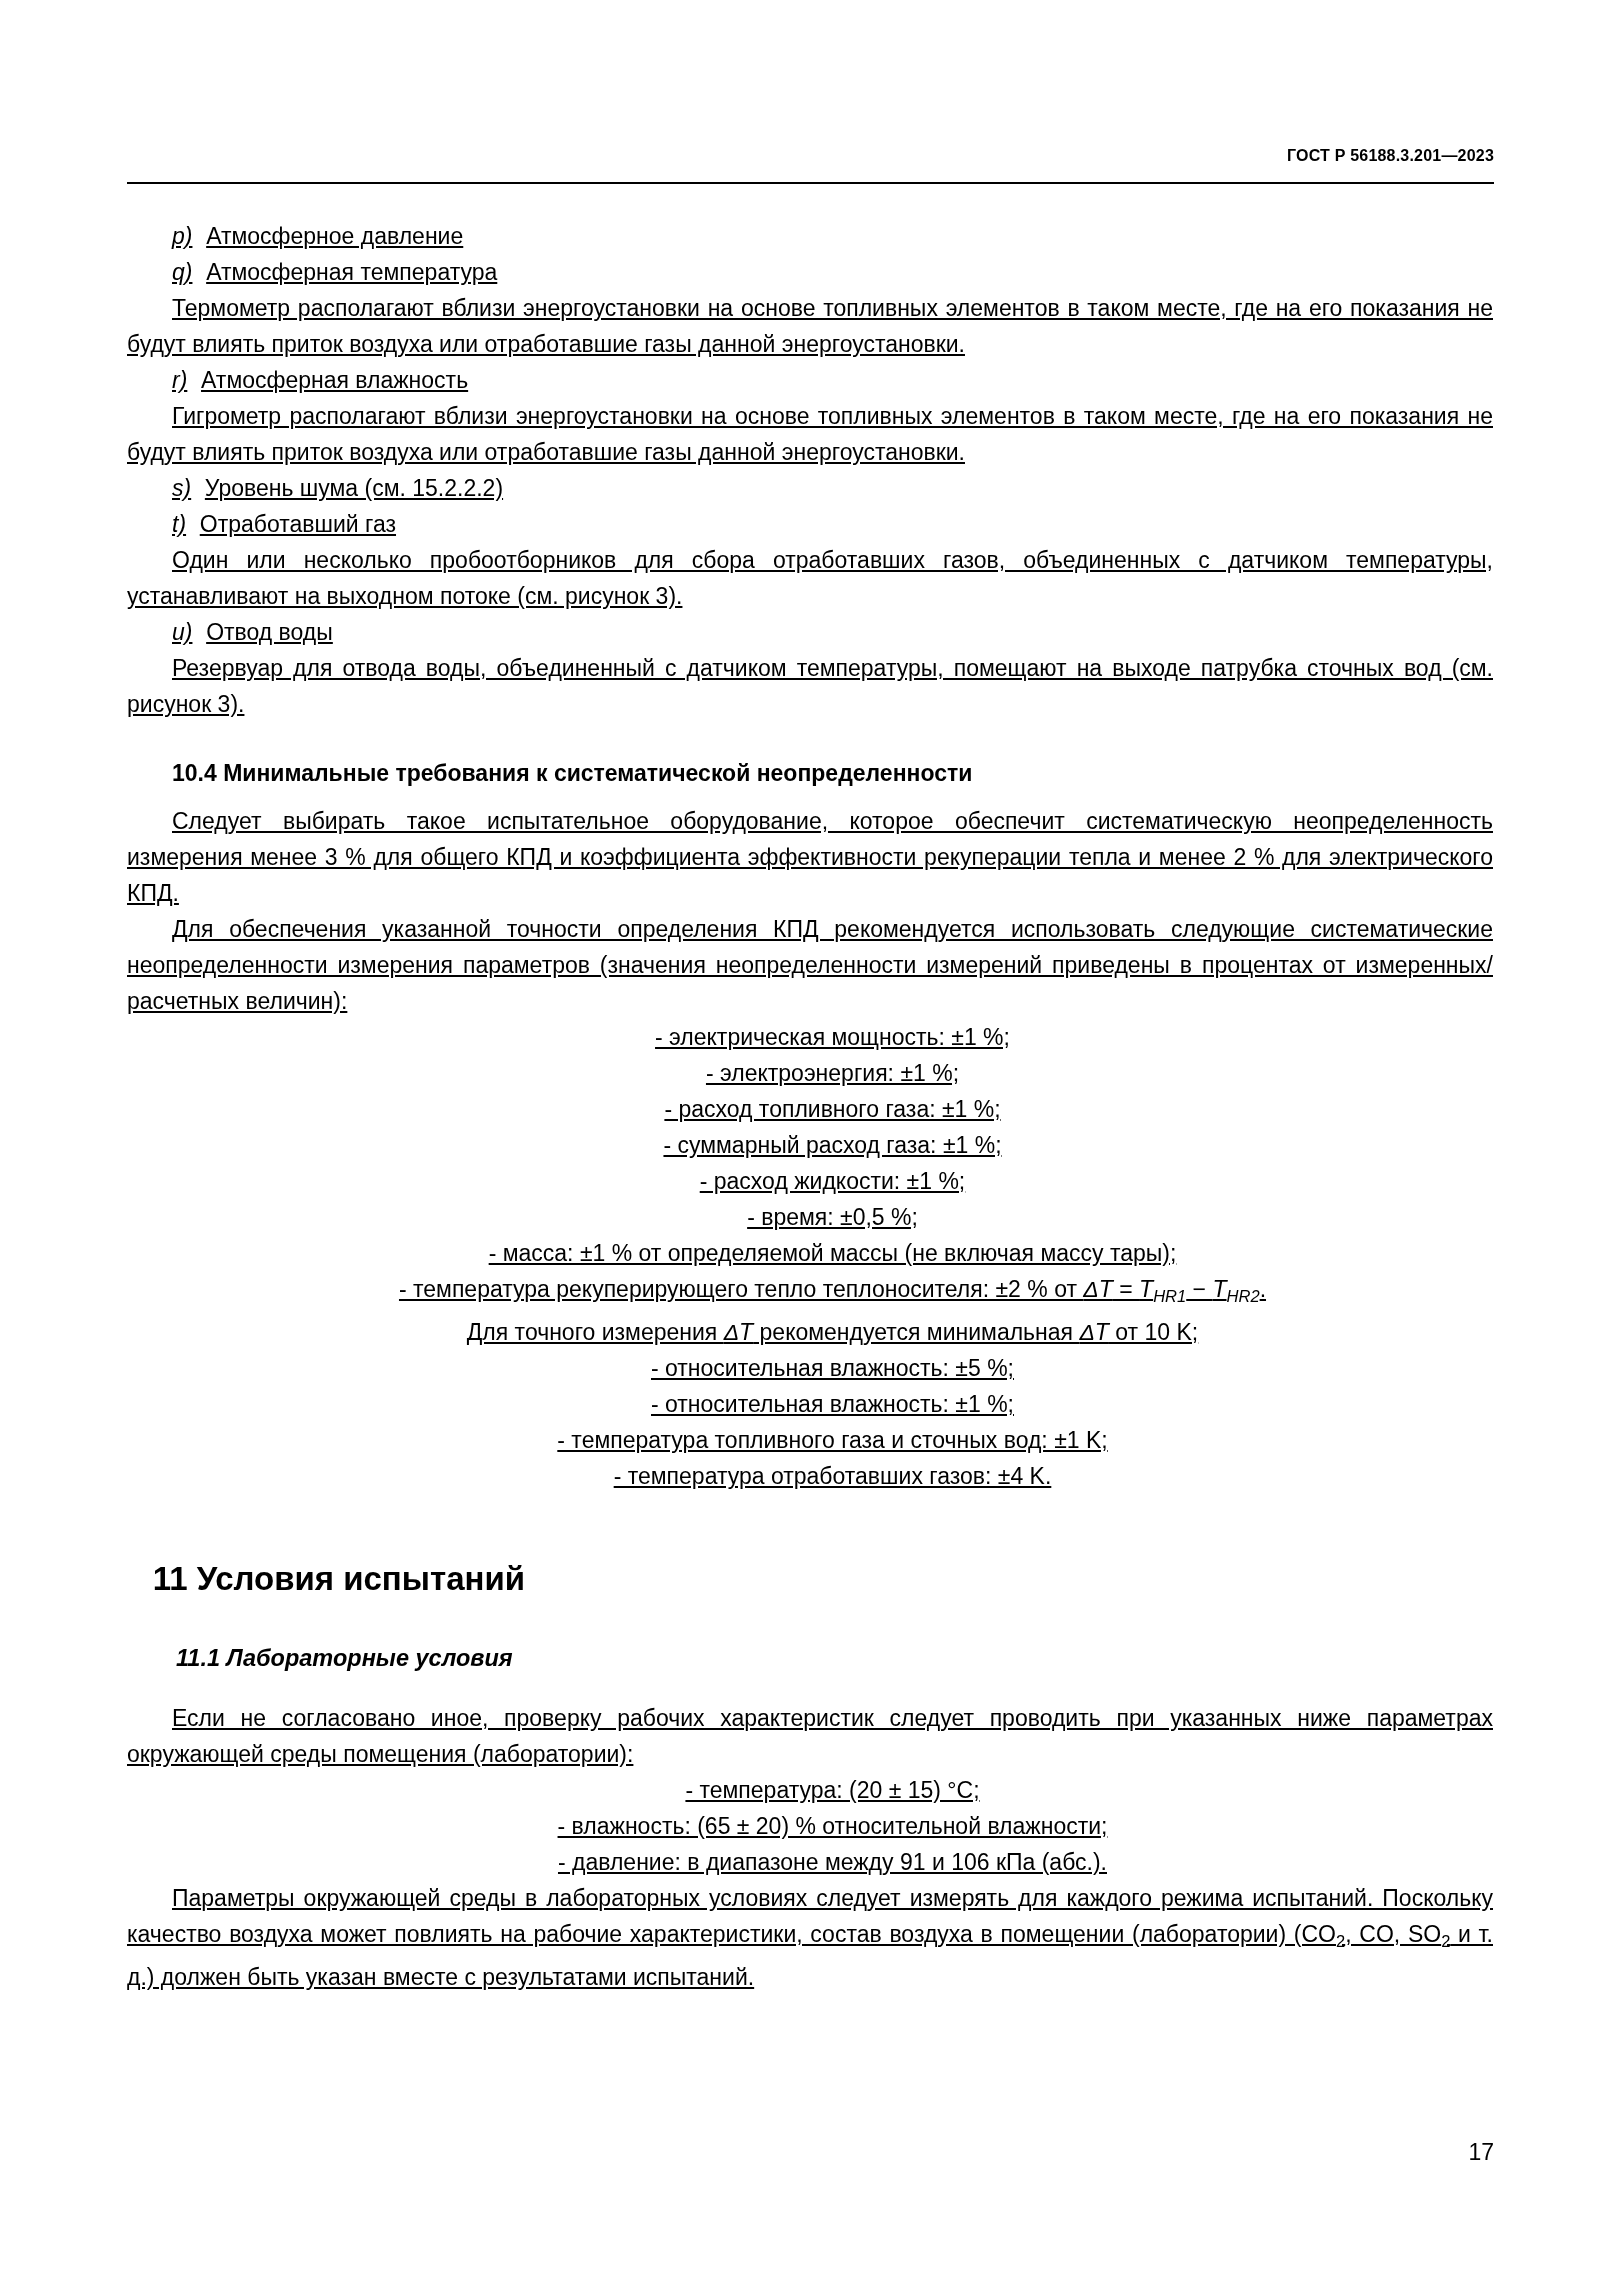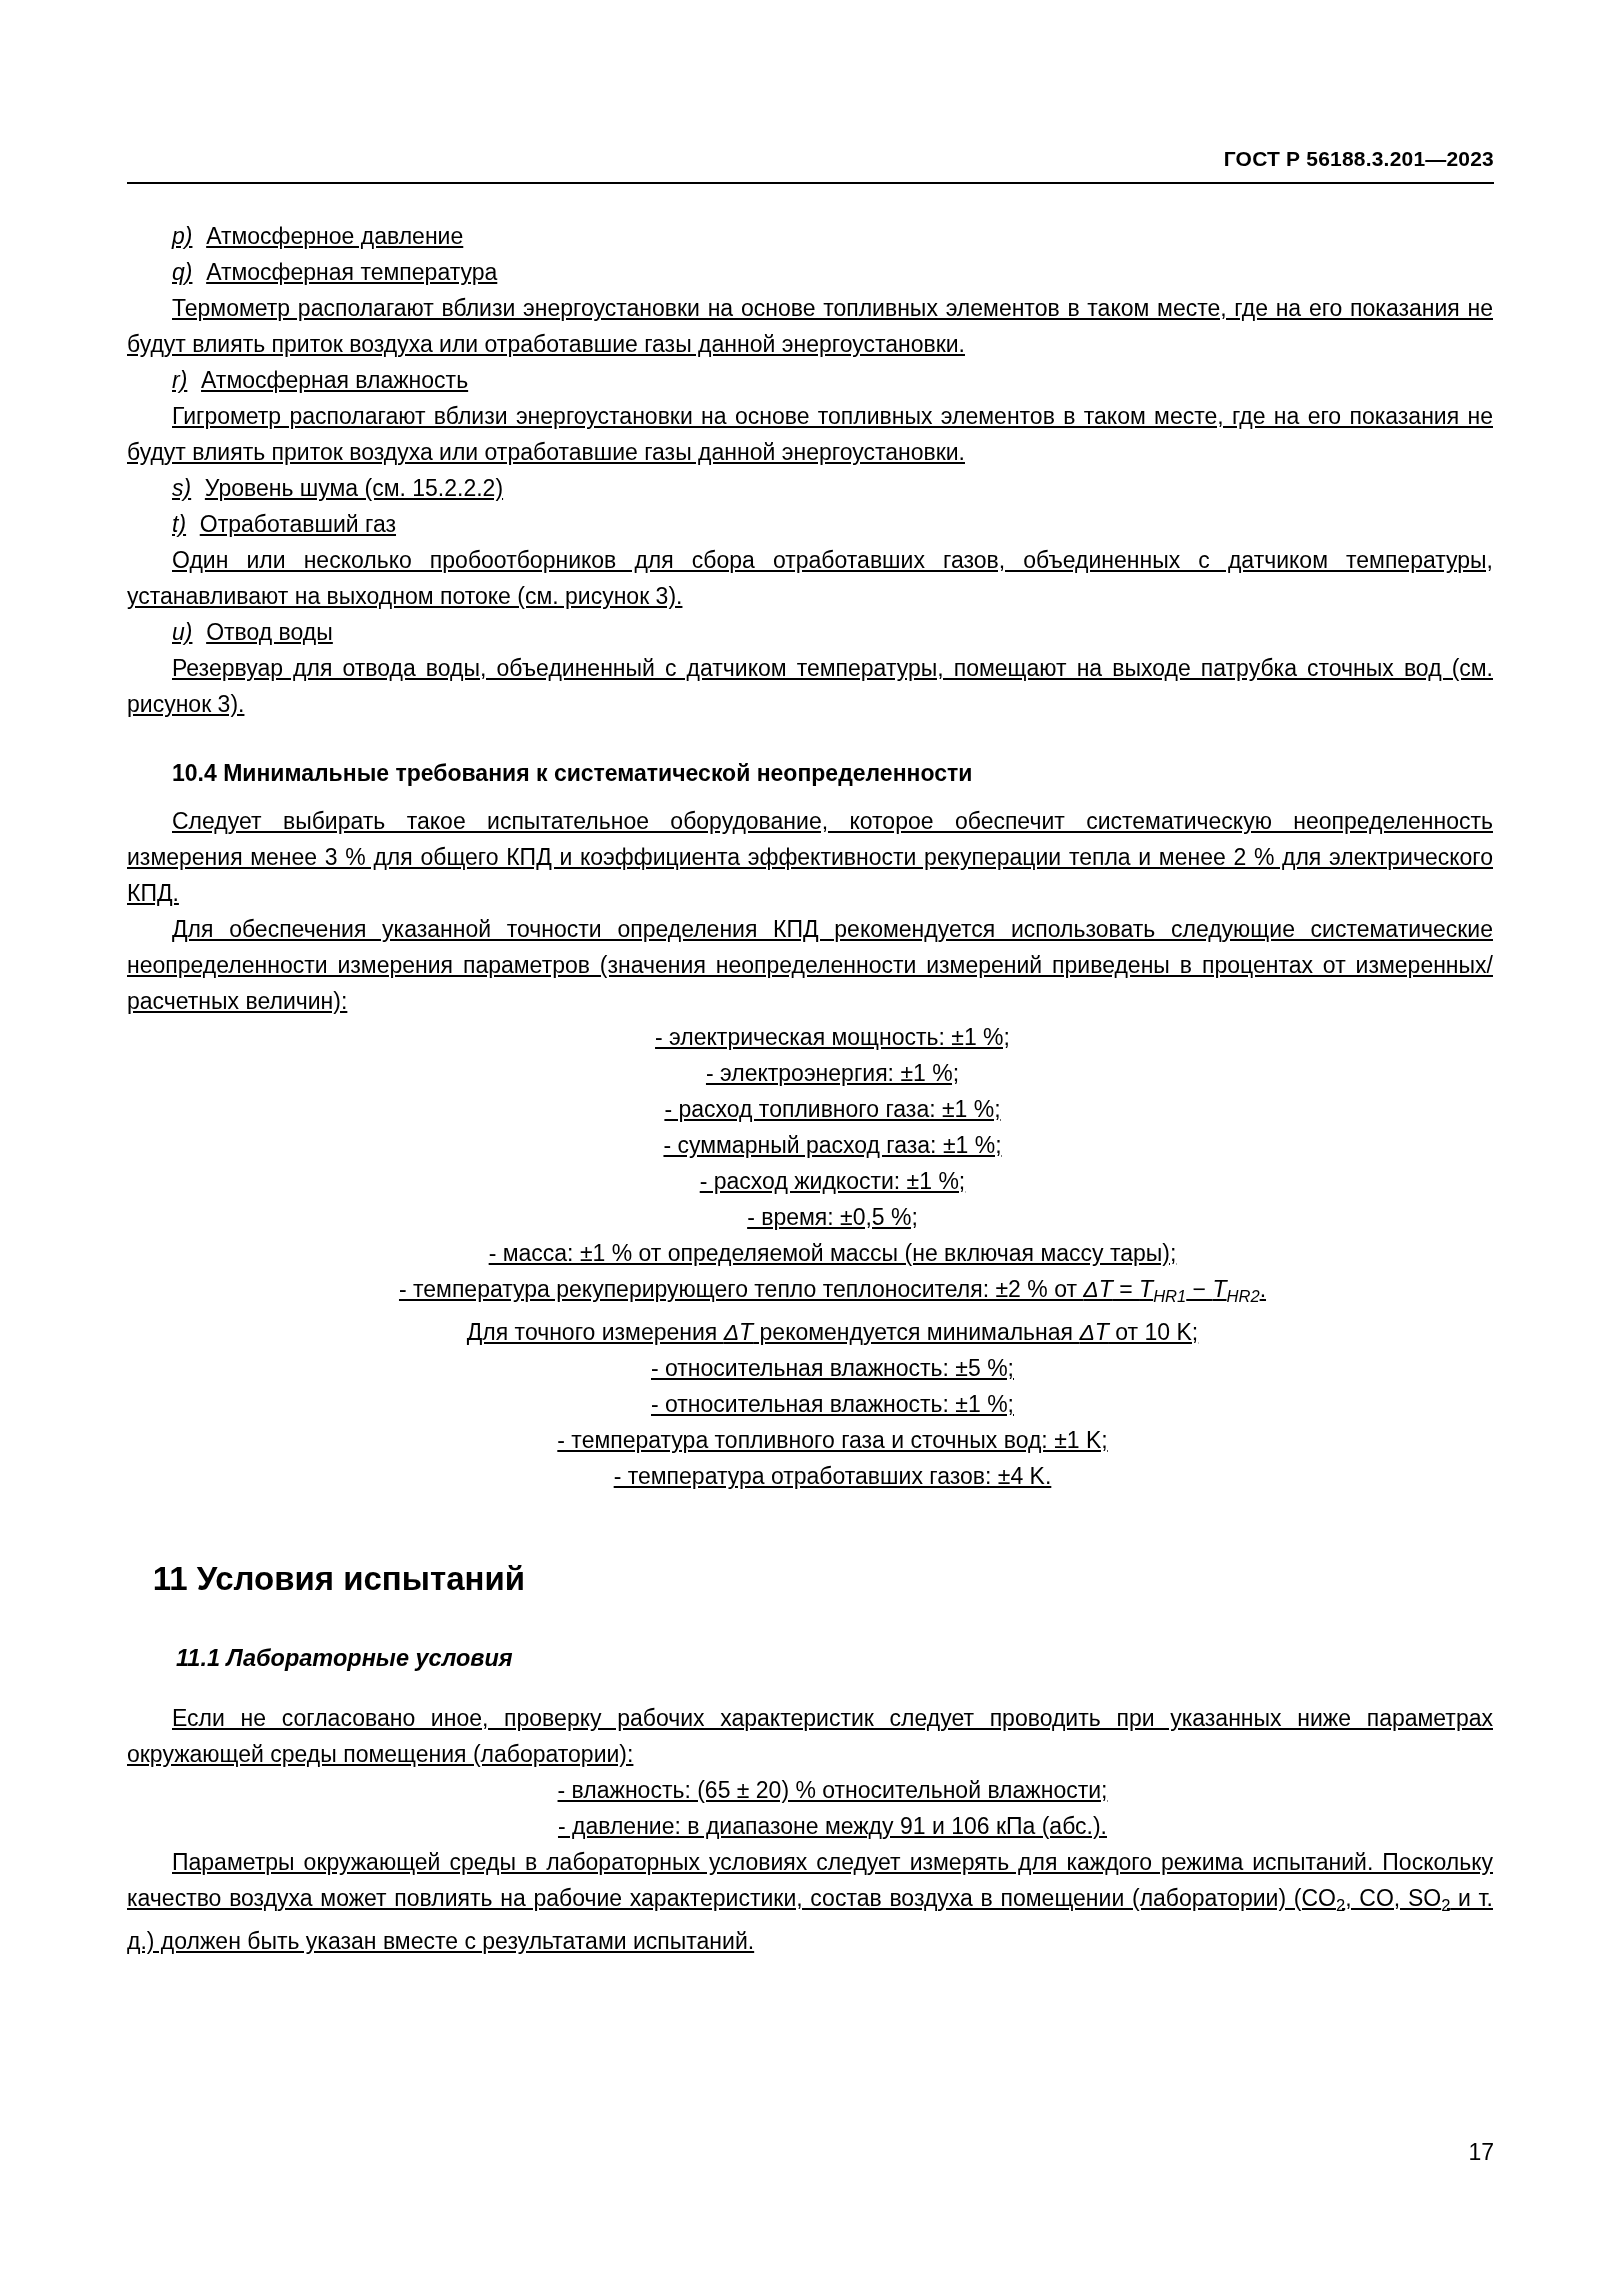--- a/index.html
+++ b/index.html
@@ -18,21 +18,21 @@
     position: relative;
     width: 1621px;
     height: 2293px;
     box-sizing: border-box;
     padding: 0;
   }
   .header {
     position: absolute;
     top: 147px;
     right: 127px;
-    font-size: 21px;
+    font-size: 16px;
     font-weight: bold;
     letter-spacing: 0.2px;
     white-space: nowrap;
   }
   .header-rule {
     position: absolute;
     top: 182px;
     left: 127px;
     right: 127px;
     height: 2px;
@@ -171,20 +171,21 @@
     <h2 class="bigsection">11  Условия испытаний</h2>
 
     <div class="sp-26"></div>
 
     <h3 class="subsection">11.1  Лабораторные условия</h3>
 
     <div class="sp-20"></div>
 
     <p class="indent">Если не согласовано иное, проверку рабочих характеристик следует проводить при указанных ниже параметрах окружающей среды помещения (лаборатории):</p>
 
+    <p class="list-line">- температура: (20 ± 15) °C;</p>
     <p class="list-line">- влажность: (65 ± 20) % относительной влажности;</p>
     <p class="list-line">- давление: в диапазоне между 91 и 106 кПа (абс.).</p>
 
     <p class="indent"><span>Параметры окружающей среды в лабораторных условиях следует измерять для каждого режима испытаний. Поскольку качество воздуха может повлиять на рабочие характеристики, состав воздуха в помещении (лаборатории) (CO</span><sub>2</sub><span>, CO, SO</span><sub>2</sub><span> и т. д.) должен быть указан вместе с результатами испытаний.</span></p>
 
   </div>
 
   <div class="pagenum">17</div>
 
 </div>

